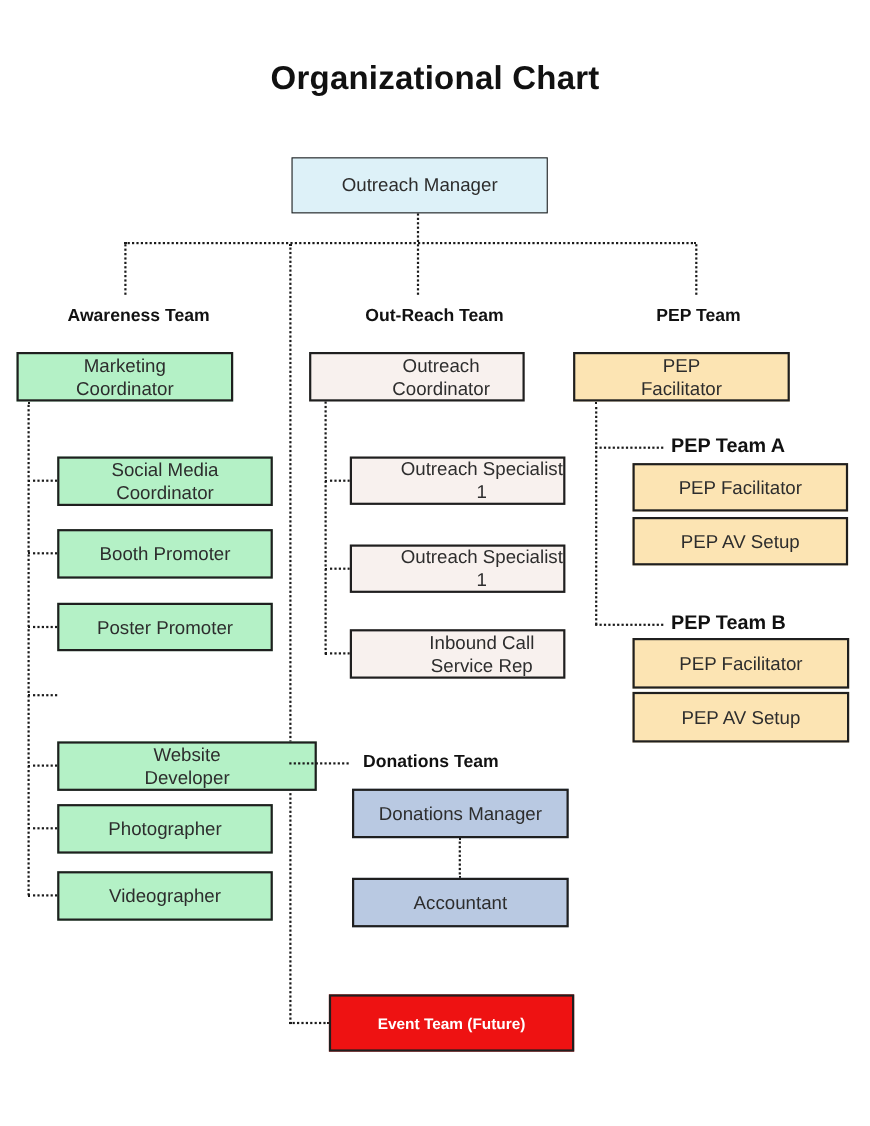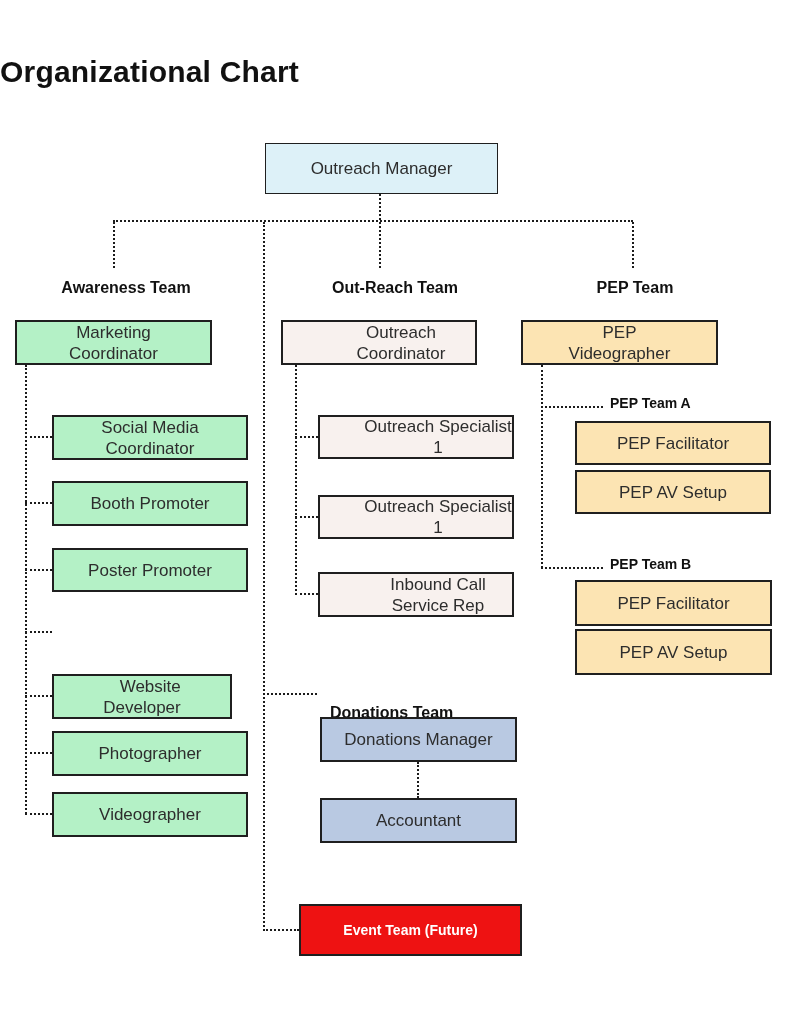--- a/index.html
+++ b/index.html
@@ -7,21 +7,21 @@
     position: relative;
     width: 791px;
     height: 1024px;
     background: #ffffff;
     font-family: "Liberation Sans", "DejaVu Sans", sans-serif;
     overflow: hidden;
   }
   .title {
     position: absolute;
     left: 0; top: 55px; width: 100%;
-    text-align: left;
+    text-align: center;
     font-size: 30px;
     font-weight: 700;
     letter-spacing: 0.2px;
     color: #111111;
   }
   .node {
     position: absolute;
     box-sizing: border-box;
     display: flex;
     align-items: center;
@@ -51,21 +51,21 @@
   .team-heading {
     position: absolute;
     font-size: 16px;
     font-weight: 700;
     color: #111111;
     text-align: center;
     white-space: nowrap;
   }
   .sub-heading {
     position: absolute;
-    font-size: 14px;
+    font-size: 18px;
     font-weight: 700;
     color: #111111;
     white-space: nowrap;
   }
   .vline {
     position: absolute;
     width: 0;
     border-left: 2px dotted var(--connector);
   }
   .hline {
@@ -101,21 +101,21 @@
   <div class="hline" style="left:25px; top:569px; width:27px;"></div>
   <div class="hline" style="left:25px; top:631px; width:27px;"></div>
   <div class="hline" style="left:25px; top:695px; width:27px;"></div>
   <div class="hline" style="left:25px; top:752px; width:27px;"></div>
   <div class="hline" style="left:25px; top:813px; width:27px;"></div>
 
   <div class="node awareness" style="left:52px; top:415px; width:196px; height:45px;">Social Media
 Coordinator</div>
   <div class="node awareness" style="left:52px; top:481px; width:196px; height:45px;">Booth Promoter</div>
   <div class="node awareness" style="left:52px; top:548px; width:196px; height:44px;">Poster Promoter</div>
-  <div class="node awareness" style="left:52px; top:674px; width:180px; height:45px;text-align:right;">Website
+  <div class="node awareness" style="left:52px; top:674px; width:236px; height:45px;">Website
 Developer</div>
   <div class="node awareness" style="left:52px; top:731px; width:196px; height:45px;">Photographer</div>
   <div class="node awareness" style="left:52px; top:792px; width:196px; height:45px;">Videographer</div>
 
   <div class="team-heading" style="left:295px; top:279px; width:200px;">Out-Reach Team</div>
 
   <div class="node outreach" style="left:281px; top:320px; width:196px; height:45px;">Outreach
 Coordinator</div>
 
   <div class="vline" style="left:295px; top:365px; height:230px;"></div>
@@ -124,36 +124,36 @@
   <div class="hline" style="left:295px; top:593px; width:23px;"></div>
 
   <div class="node outreach" style="left:318px; top:415px; width:196px; height:44px;">Outreach Specialist 1</div>
   <div class="node outreach" style="left:318px; top:495px; width:196px; height:44px;">Outreach Specialist 1</div>
   <div class="node outreach" style="left:318px; top:572px; width:196px; height:45px;">Inbound Call
 Service Rep</div>
 
   <div class="team-heading" style="left:545px; top:279px; width:180px;">PEP Team</div>
 
   <div class="node pep" style="left:521px; top:320px; width:197px; height:45px;">PEP
-Videographer</div>
+Facilitator</div>
 
   <div class="vline" style="left:541px; top:365px; height:203px;"></div>
   <div class="hline" style="left:541px; top:406px; width:62px;"></div>
   <div class="hline" style="left:541px; top:567px; width:62px;"></div>
 
   <div class="sub-heading" style="left:610px; top:395px;">PEP Team A</div>
   <div class="node pep" style="left:575px; top:421px; width:196px; height:44px;">PEP Facilitator</div>
   <div class="node pep" style="left:575px; top:470px; width:196px; height:44px;">PEP AV Setup</div>
 
   <div class="sub-heading" style="left:610px; top:556px;">PEP Team B</div>
   <div class="node pep" style="left:575px; top:580px; width:197px; height:46px;">PEP Facilitator</div>
   <div class="node pep" style="left:575px; top:629px; width:197px; height:46px;">PEP AV Setup</div>
 
   <div class="hline" style="left:263px; top:693px; width:54px;"></div>
-  <div class="team-heading" style="left:330px; top:684px;margin-top:20px;">Donations Team</div>
+  <div class="team-heading" style="left:330px; top:684px;">Donations Team</div>
 
   <div class="node donations" style="left:320px; top:717px; width:197px; height:45px;">Donations Manager</div>
   <div class="vline" style="left:417px; top:762px; height:36px;"></div>
   <div class="node donations" style="left:320px; top:798px; width:197px; height:45px;">Accountant</div>
 
   <div class="hline" style="left:263px; top:929px; width:36px;"></div>
   <div class="node future" style="left:299px; top:904px; width:223px; height:52px;">Event Team (Future)</div>
 
 </div>
 

